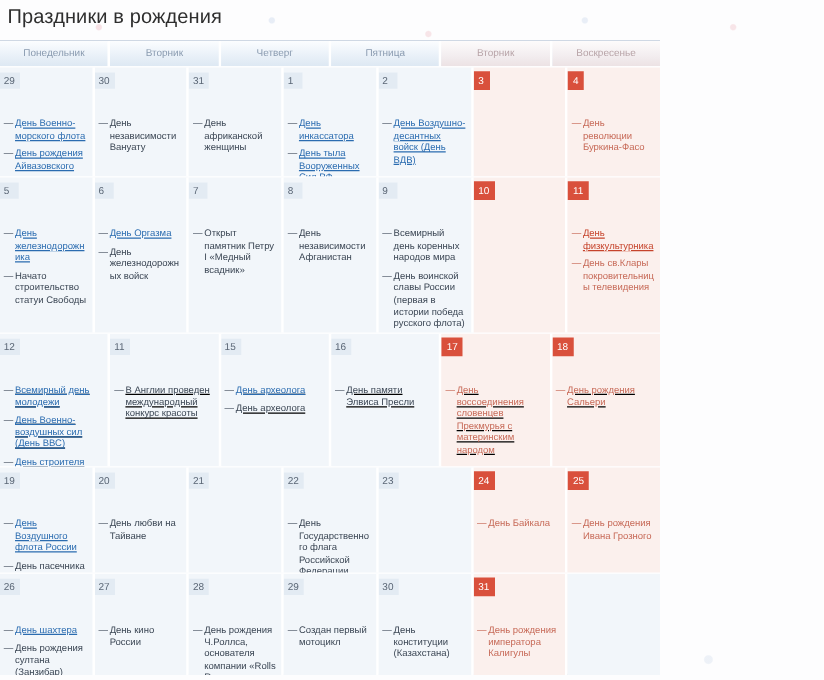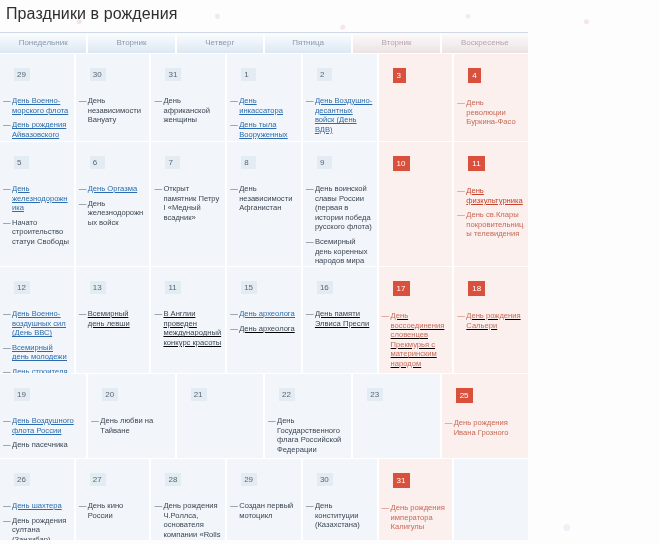--- a/index.html
+++ b/index.html
@@ -108,33 +108,33 @@
   .day-cell.empty { background: #f2f6fa; }
 
   .day-num {
     display: inline-block;
     font-size: 8px;
     color: #5a6675;
     background: #e3ebf3;
     padding: 2px 4px 2px 3px;
     min-width: 15px;
     line-height: 9px;
-    margin: 14px;
+    margin: 0;
   }
   .weekend .day-num {
     background: #d9503c;
     color: #ffffff;
     font-weight: normal;
     padding: 3px 4px 3px 4px;
     min-width: 13px;
   }
 
   .events {
     list-style: none;
-    margin: 1px 0 0 0;
+    margin: 22px 0 0 0;
     padding: 0 4px 0 3px;
   }
   .events li {
     font-size: 7.6px;
     line-height: 9.6px;
     color: #3b4654;
     margin-bottom: 5px;
     padding-left: 9px;
     position: relative;
     word-wrap: break-word;
@@ -214,38 +214,35 @@
               <li><span class="ev-link">День Оргазма</span></li>
               <li><span class="ev-text">День железнодорожных войск</span></li>
             </ul></div>
           <div class="day-cell"><span class="day-num">7</span><ul class="events">
               <li><span class="ev-text">Открыт памятник Петру I «Медный всадник»</span></li>
             </ul></div>
           <div class="day-cell"><span class="day-num">8</span><ul class="events">
               <li><span class="ev-text">День независимости Афганистан</span></li>
             </ul></div>
           <div class="day-cell"><span class="day-num">9</span><ul class="events">
+              <li><span class="ev-text">Всемирный день коренных народов мира</span></li>
               <li><span class="ev-text">День воинской славы России (первая в истории победа русского флота)</span></li>
-              <li><span class="ev-text">Всемирный день коренных народов мира</span></li>
               <li><span class="ev-text">День ребенка</span></li>
             </ul></div>
           <div class="day-cell weekend"><span class="day-num">10</span><ul class="events"></ul></div>
           <div class="day-cell weekend"><span class="day-num">11</span><ul class="events">
               <li><span class="ev-link">День физкультурника</span></li>
               <li><span class="ev-text">День св.Клары покровительницы телевидения</span></li>
             </ul></div>
         </div>
         <div class="week-row w2">
           <div class="day-cell"><span class="day-num">12</span><ul class="events">
+              <li><span class="ev-link">Всемирный день молодежи</span></li>
               <li><span class="ev-link">День Военно-воздушных сил (День ВВС)</span></li>
-              <li><span class="ev-link">Всемирный день молодежи</span></li>
               <li><span class="ev-link">День строителя</span></li>
-            </ul></div>
-          <div class="day-cell"><span class="day-num">13</span><ul class="events">
-              <li><span class="ev-text">Всемирный день левши</span></li>
             </ul></div>
           <div class="day-cell"><span class="day-num">11</span><ul class="events">
               <li><span class="ev-text">В Англии проведен международный конкурс красоты</span></li>
             </ul></div>
           <div class="day-cell"><span class="day-num">15</span><ul class="events">
               <li><span class="ev-link">День археолога</span></li>
               <li><span class="ev-text">День археолога</span></li>
             </ul></div>
           <div class="day-cell"><span class="day-num">16</span><ul class="events">
               <li><span class="ev-text">День памяти Элвиса Пресли</span></li>
@@ -263,20 +260,23 @@
               <li><span class="ev-text">День пасечника</span></li>
             </ul></div>
           <div class="day-cell"><span class="day-num">20</span><ul class="events">
               <li><span class="ev-text">День любви на Тайване</span></li>
             </ul></div>
           <div class="day-cell"><span class="day-num">21</span></div>
           <div class="day-cell"><span class="day-num">22</span><ul class="events">
               <li><span class="ev-text">День Государственного флага Российской Федерации</span></li>
             </ul></div>
           <div class="day-cell"><span class="day-num">23</span></div>
+          <div class="day-cell weekend"><span class="day-num">24</span><ul class="events">
+              <li><span class="ev-text">День Байкала</span></li>
+            </ul></div>
           <div class="day-cell weekend"><span class="day-num">25</span><ul class="events">
               <li><span class="ev-text">День рождения Ивана Грозного</span></li>
             </ul></div>
         </div>
         <div class="week-row w4">
           <div class="day-cell"><span class="day-num">26</span><ul class="events">
               <li><span class="ev-link">День шахтера</span></li>
               <li><span class="ev-text">День рождения султана (Занзибар)</span></li>
             </ul></div>
           <div class="day-cell"><span class="day-num">27</span><ul class="events">

